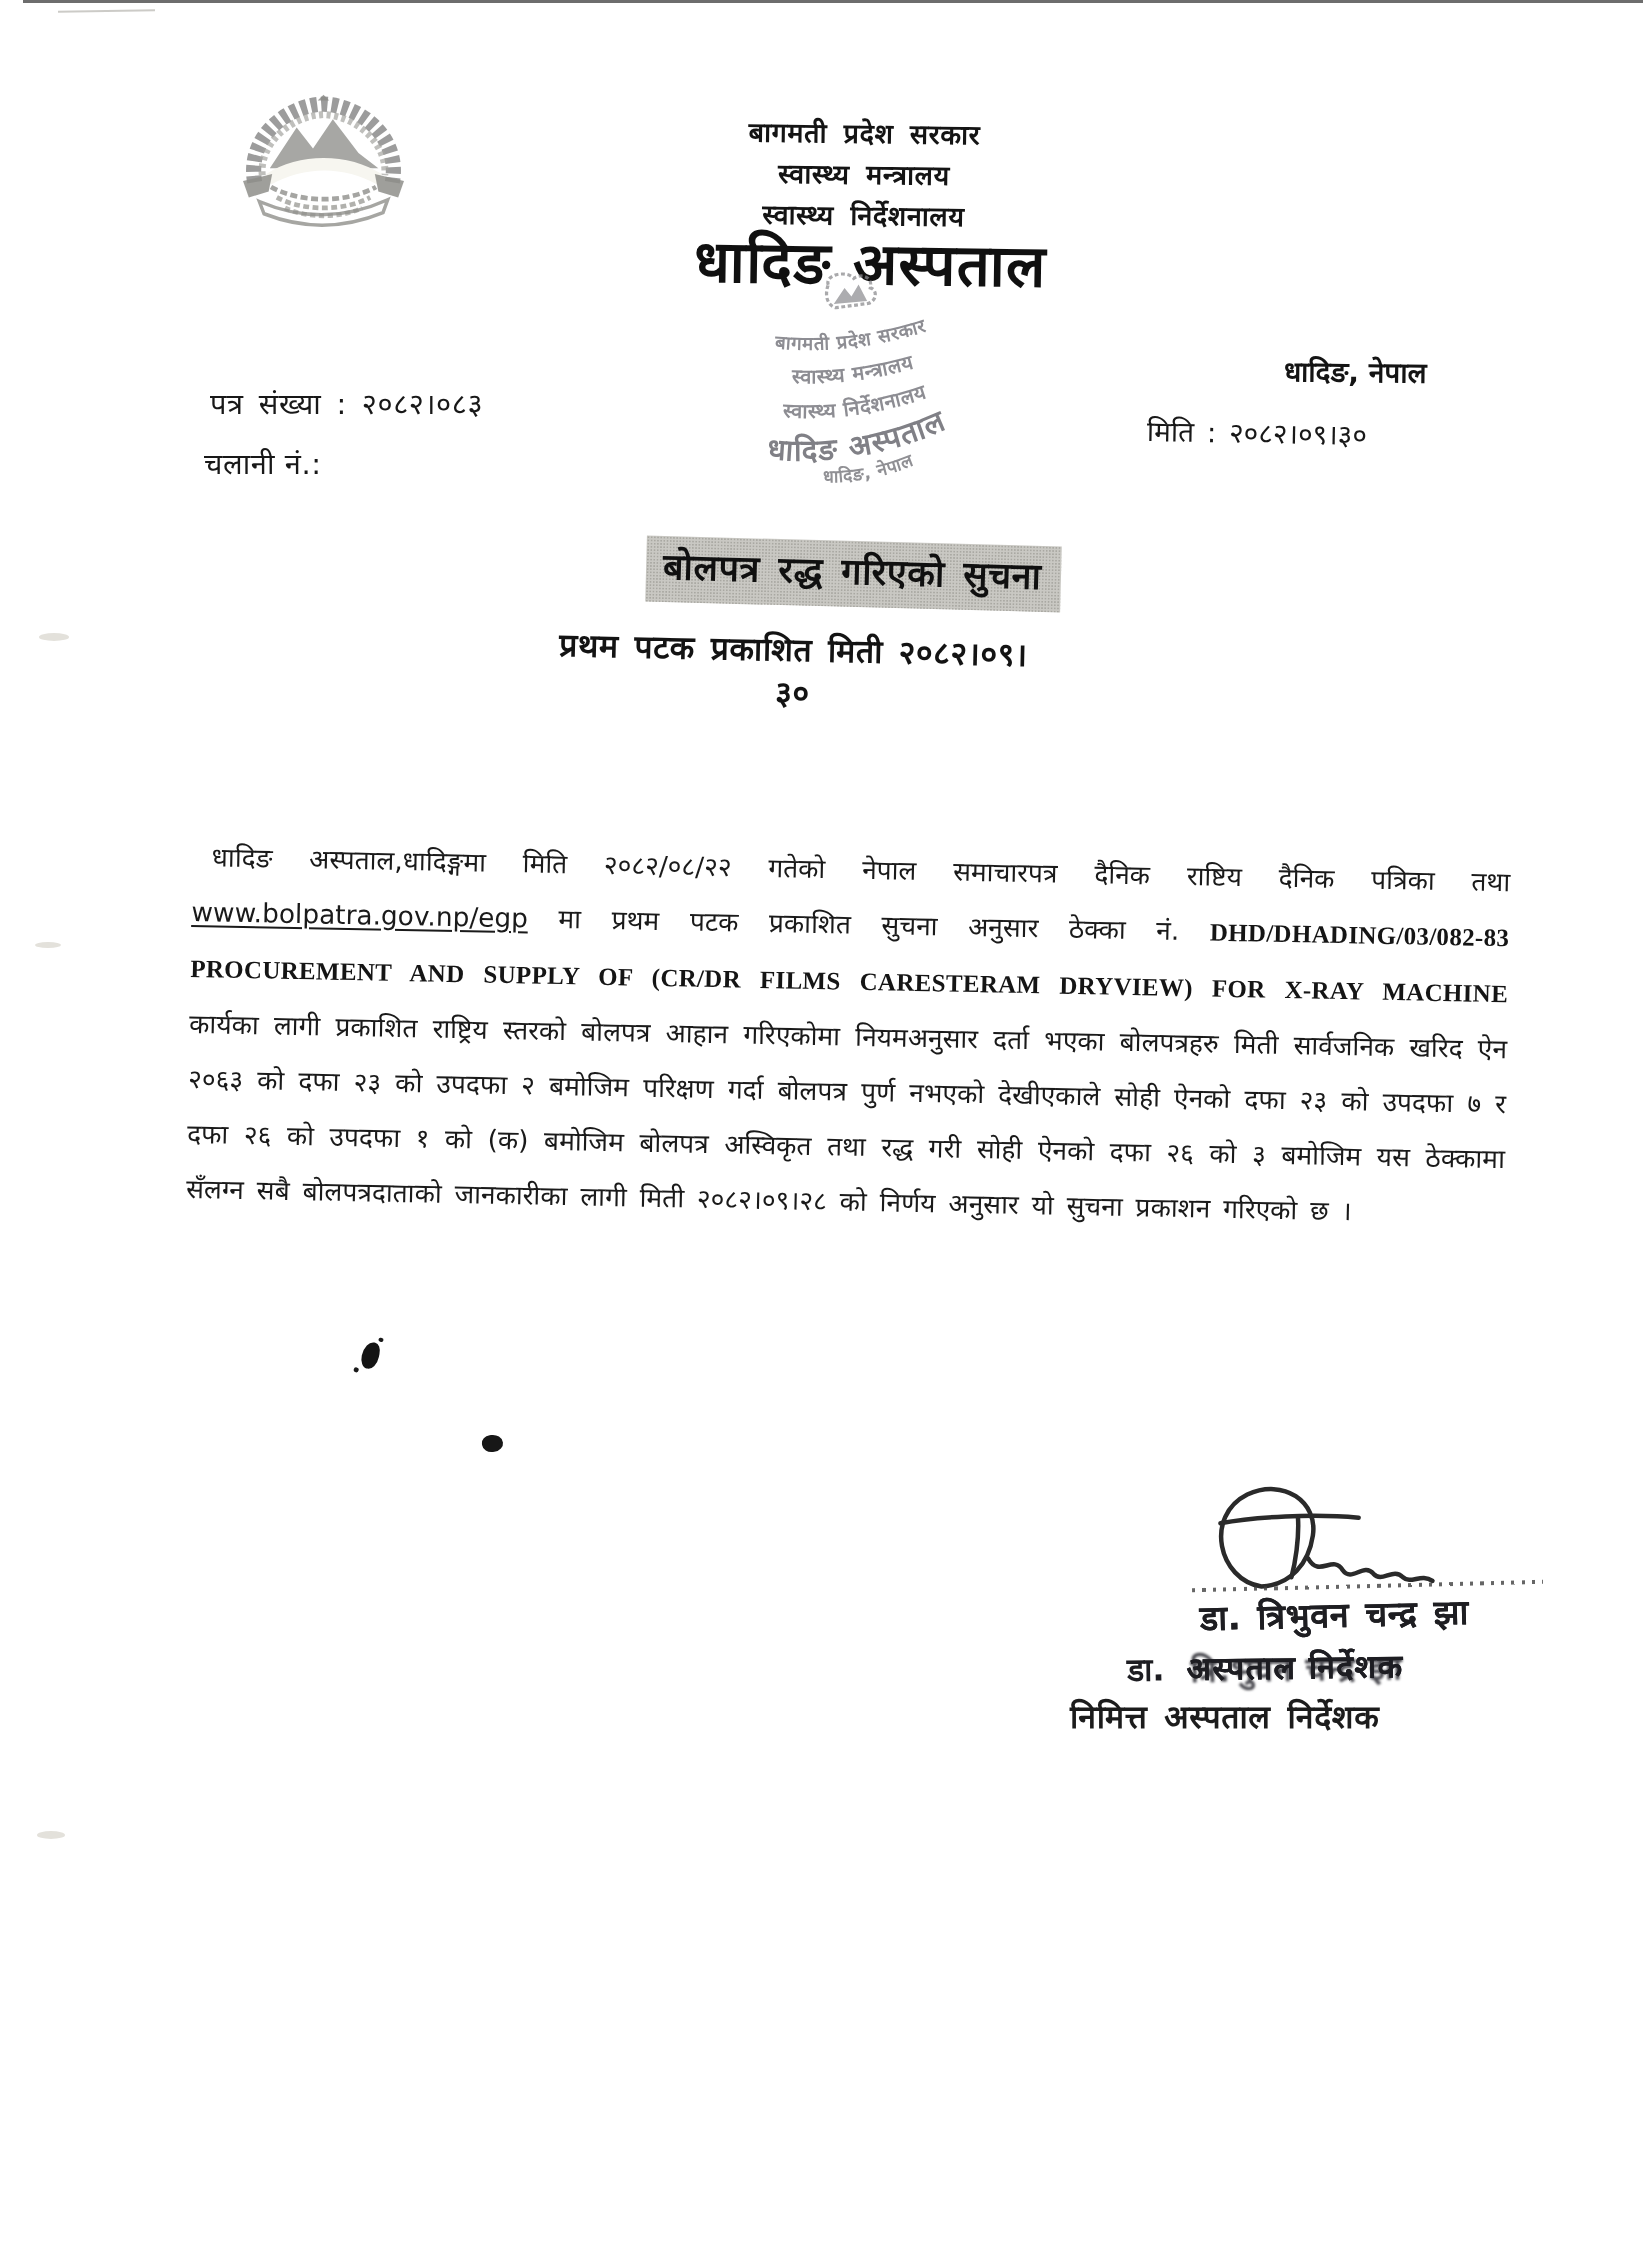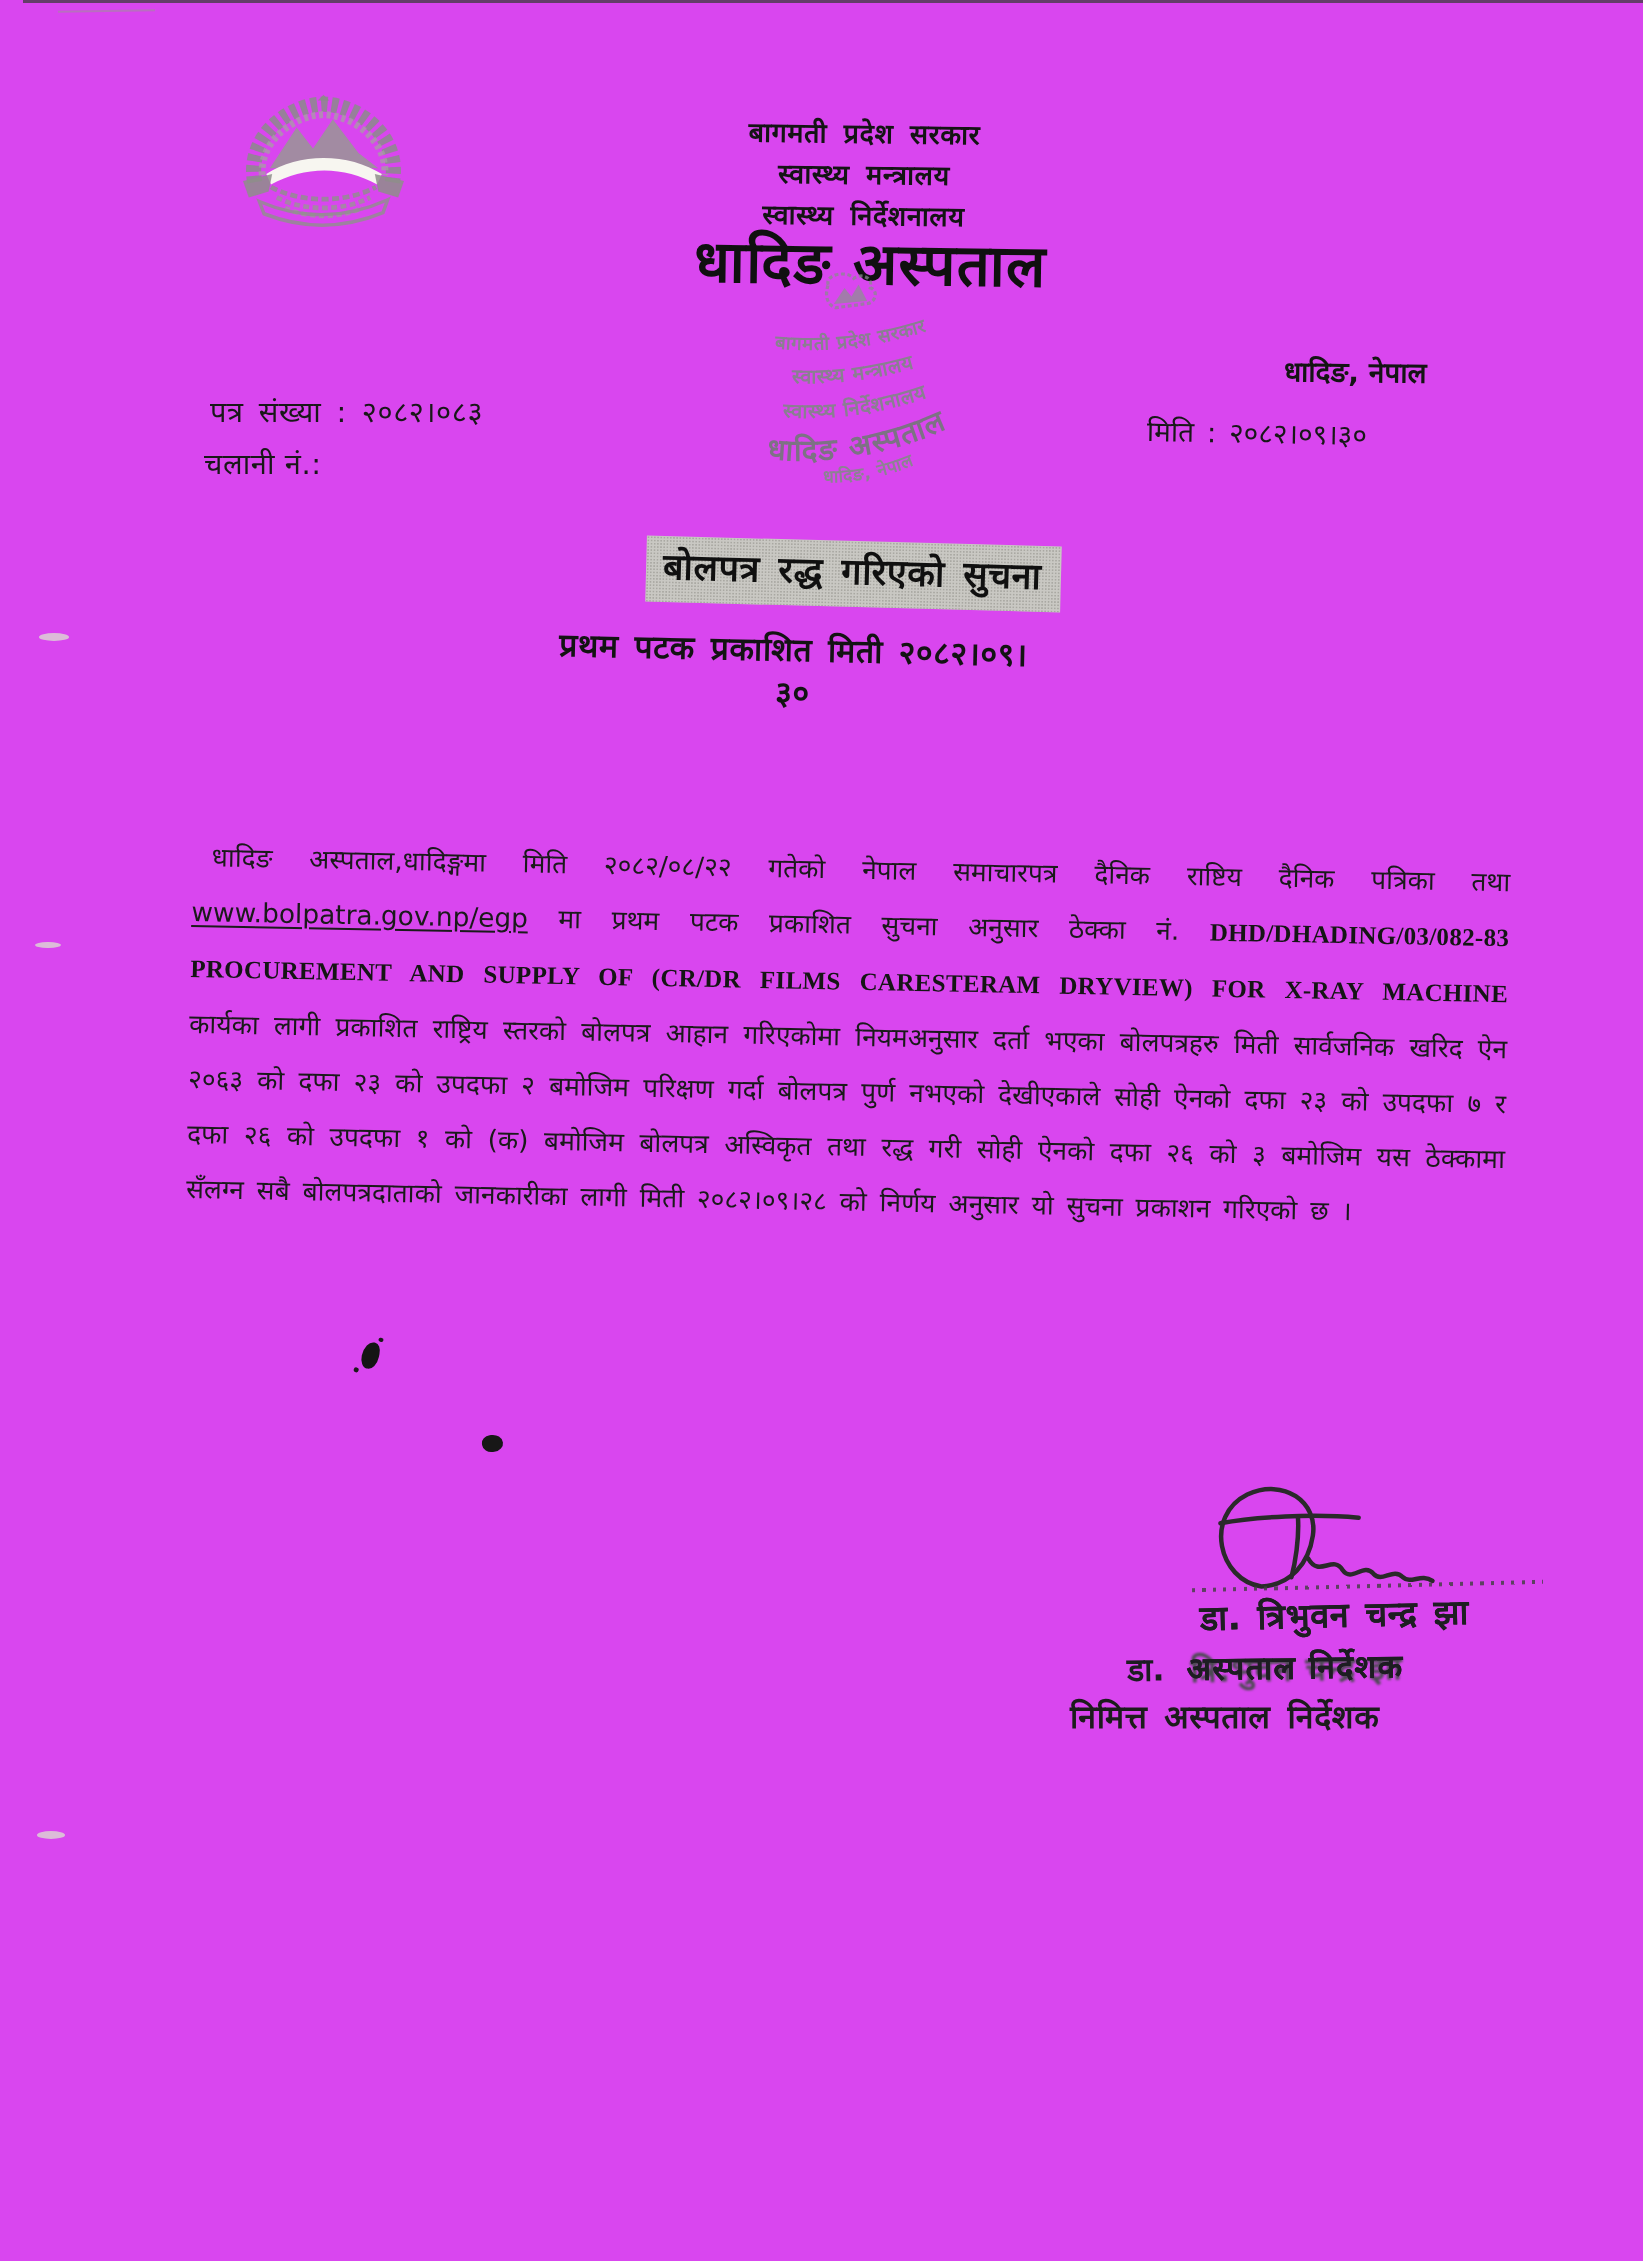--- a/index.html
+++ b/index.html
@@ -1,20 +1,20 @@
 <!DOCTYPE html>
 <html style="font-size:10.3px"><head>
 <meta charset="utf-8">
 <style>
   html,body{margin:0;padding:0;}
   body{background:#e8e8e4;}
   .page{
     position:relative;
     width:1644px;height:2261px;
-    background:#d946ef;
+    background:#ffffff;
     overflow:hidden;
     font-family:"DejaVu Sans","Liberation Sans",sans-serif;
     color:#1b1b1b;
   }
   
   .top-edge{position:absolute;left:23px;top:0;width:1621px;height:2.6px;background:#3c3c3c;opacity:.75;}
   .top-edge-2{position:absolute;left:58px;top:10.3px;width:97px;height:1.9px;background:#9a978f;opacity:.5;transform:rotate(-1deg);}
   .smudge{position:absolute;background:#dcdad2;border-radius:50%;opacity:.8;}
   .ink-blot-a{position:absolute;left:362px;top:1342px;width:17px;height:27px;background:#141414;border-radius:60% 40% 55% 45%;transform:rotate(12deg);}
   .ink-blot-a::before{content:"";position:absolute;left:-5.2px;top:28px;width:5.2px;height:5.2px;background:#1a1a1a;border-radius:50%;}
@@ -23,21 +23,21 @@
   
   .emblem{position:absolute;left:236px;top:89px;width:175px;height:155px;}
   .lh-block{position:absolute;left:574px;top:113px;width:580px;text-align:center;transform:rotate(.7deg);}
   .lh-line{font-weight:700;font-size:27px;letter-spacing:0.6px;word-spacing:6.4px;line-height:41px;color:#141414;}
   .hospital-title{
     position:absolute;left:619px;top:222px;width:503px;text-align:center;
     font-weight:700;font-size:58px;letter-spacing:1.3px;color:#101010;transform:rotate(.8deg);
   }
   .round-stamp{position:absolute;left:701px;top:272px;width:303px;height:213px;transform:rotate(-3deg);opacity:.92;}
   
-  .ref-line{position:absolute;left:210px;top:391px;font-size:29px;letter-spacing:0.6px;word-spacing:5.2px;color:#181818;}
+  .ref-line{position:absolute;left:210px;top:383px;font-size:29px;letter-spacing:0.6px;word-spacing:5.2px;color:#181818;}
   .dispatch-line{position:absolute;left:204px;top:443px;font-size:29px;letter-spacing:0.6px;color:#181818;}
   .place-line{position:absolute;left:1284px;top:352px;font-size:28px;font-weight:700;color:#141414;transform:rotate(.6deg);}
   .date-line{position:absolute;left:1147px;top:413px;font-size:28px;word-spacing:3.9px;color:#181818;transform:rotate(1deg);}
   
   .title-hl{
     position:absolute;left:646px;top:541px;transform:rotate(1.5deg);
     background-color:#c9c8c3;
     background-image:radial-gradient(circle,#a9a8a2 0.6px,transparent 0.8px);
     background-size:3.2px 3.2px;
     padding:5.2px 19.3px 11.6px 17px;

